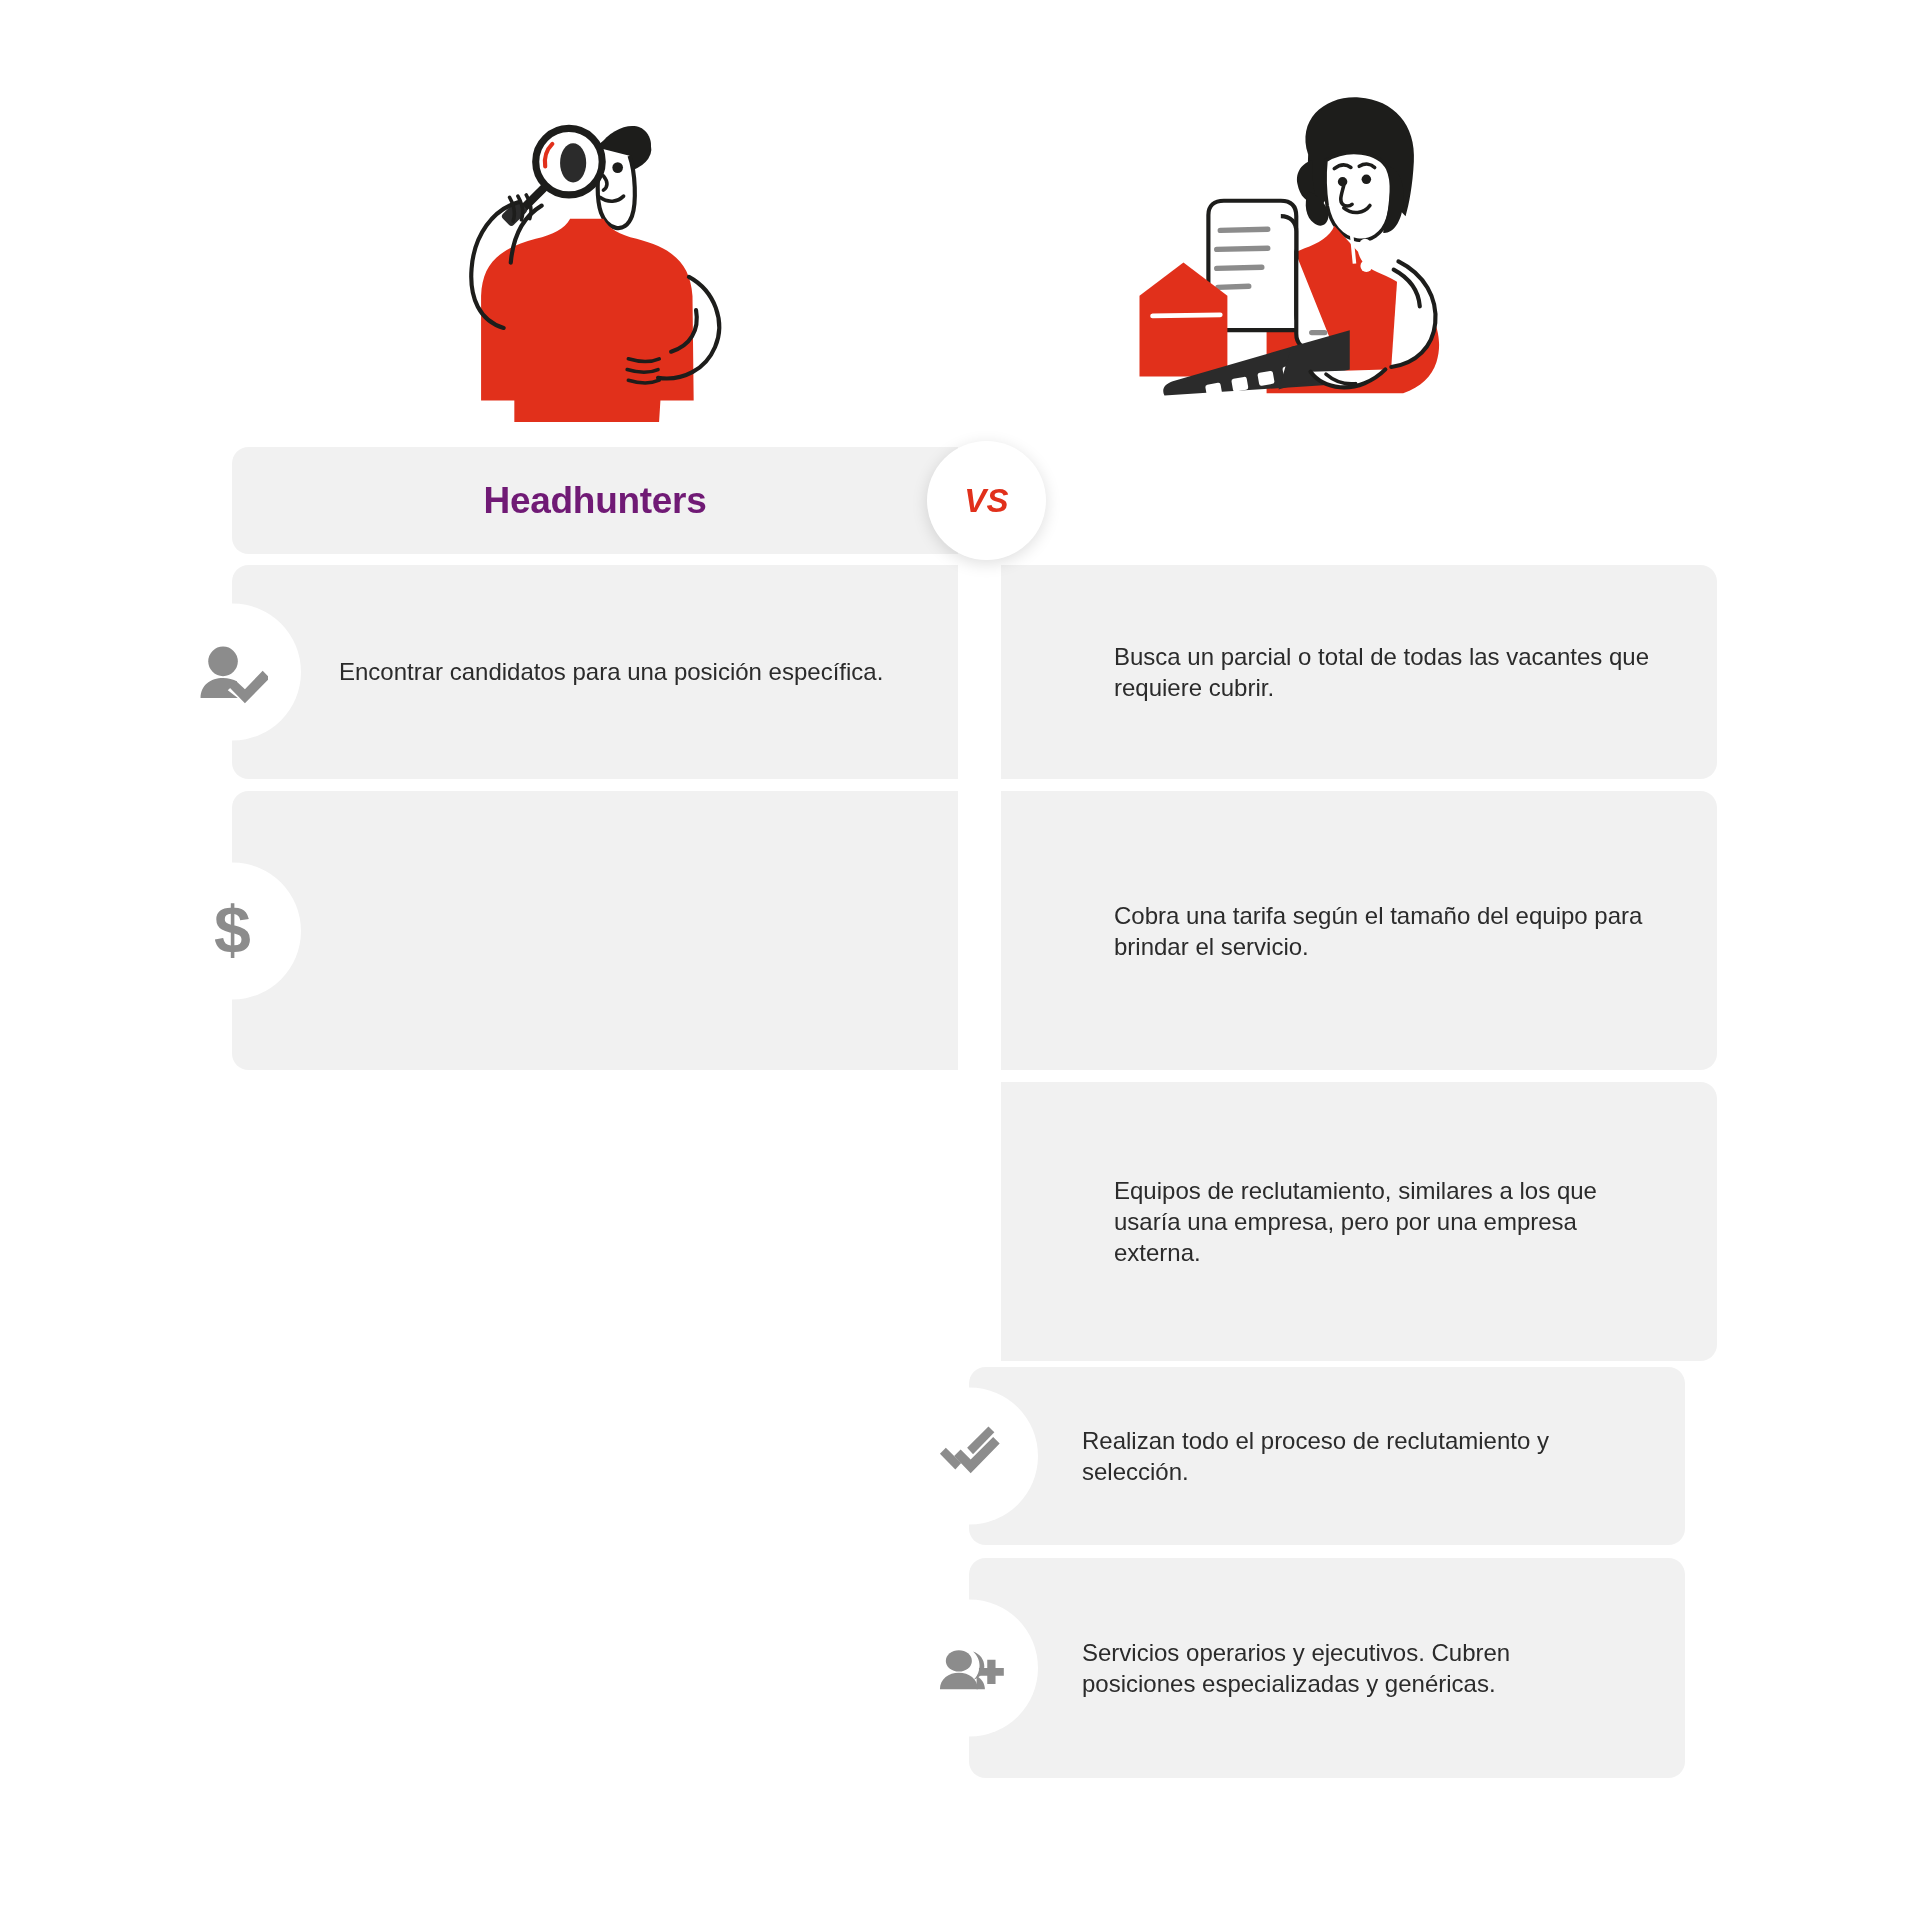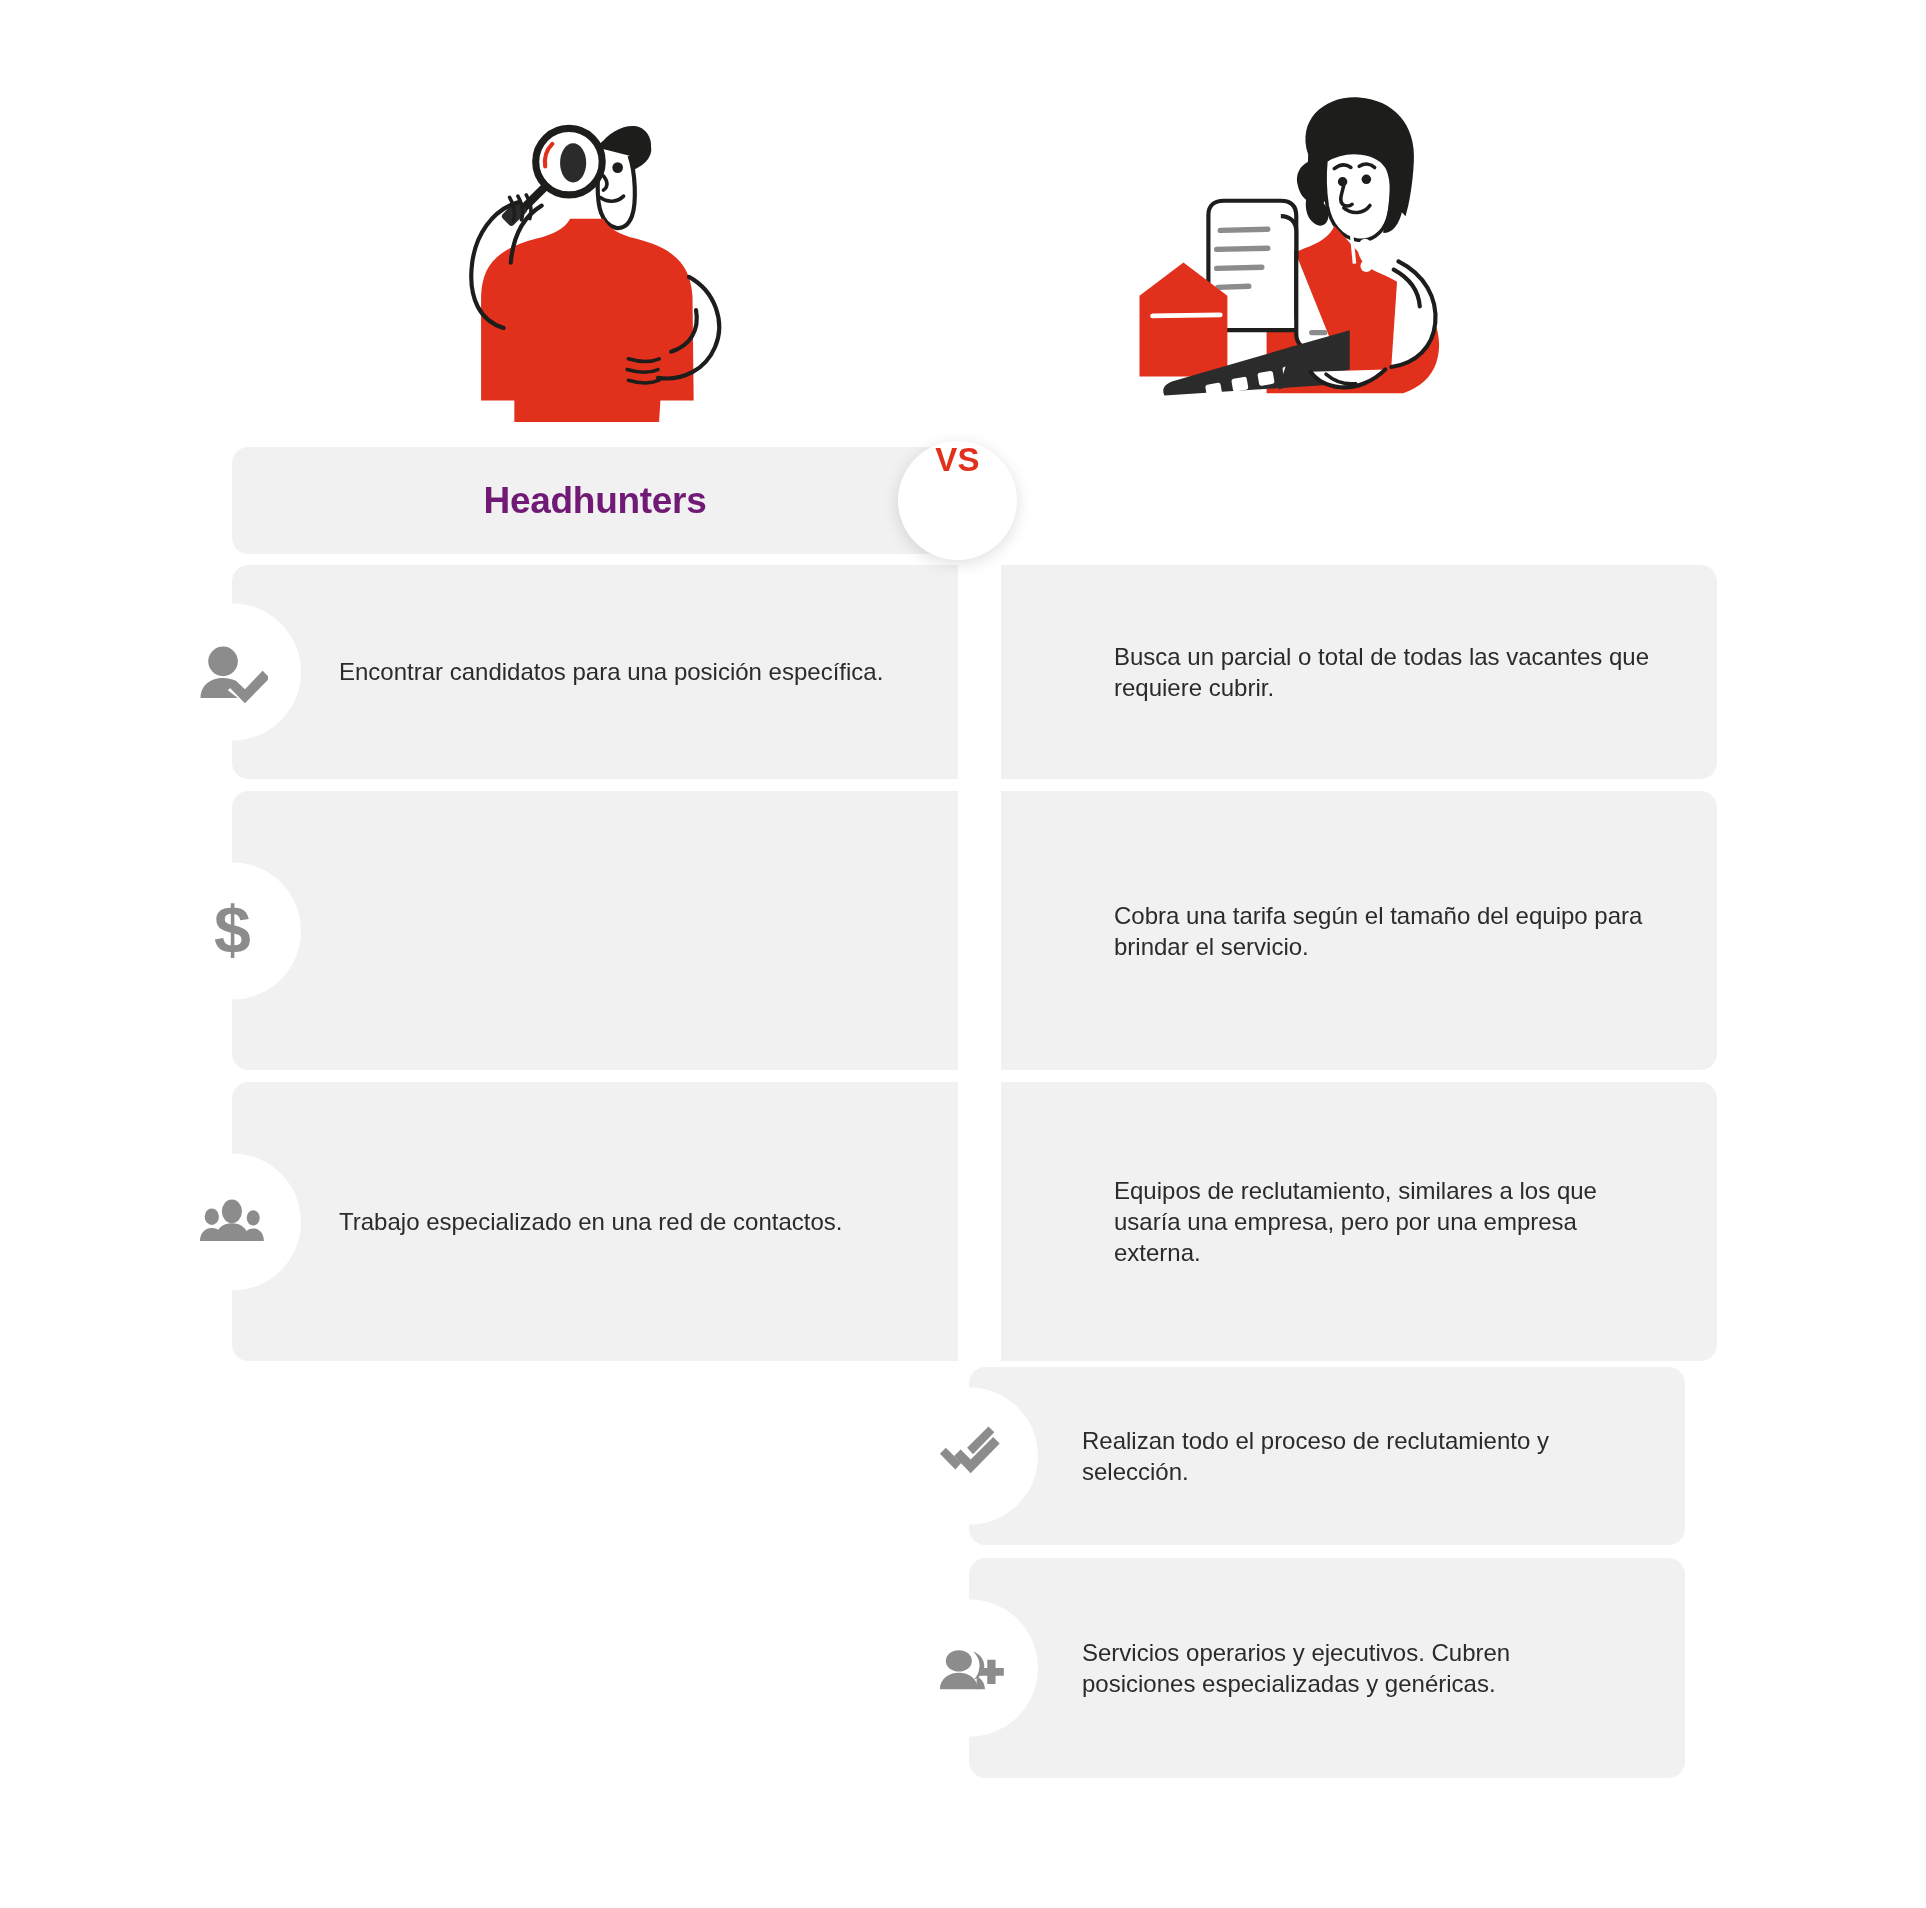--- a/index.html
+++ b/index.html
@@ -22,25 +22,26 @@
   .head-card{
     position:absolute;top:0;height:107px;background:#f1f1f1;
     display:flex;align-items:center;justify-content:center;
   }
   .head-left{left:0;width:726px;border-radius:16.6px 0 0 16.6px;}
   .head-right{left:737px;width:716px;border-radius:0 16.6px 16.6px 0;}
   .head-title{
     font-size:37px;font-weight:bold;color:#701a75;letter-spacing:-0.3px;
   }
   .vs-badge{
-    position:absolute;left:666px;top:-6px;width:119px;height:119px;
+    position:absolute;left:695px;top:-6px;width:119px;height:119px;
     border-radius:50%;background:#ffffff;
     box-shadow:0 3.6px 15.5px rgba(0,0,0,0.13);
-    display:flex;justify-content:center;
+    display:flex;align-items:center;justify-content:center;
     z-index:5;
+    font-style:italic;
   }
   .vs-text{font-size:33px;font-weight:bold;color:#e1301b;letter-spacing:0.3px;}
 
   
   .row{position:absolute;left:232px;width:1456px;}
   .cell{
     position:absolute;top:0;height:100%;background:#f1f1f1;
     box-sizing:border-box;
   }
   .cell-left{left:0;width:726px;border-radius:16.6px 0 0 16.6px;}
@@ -186,34 +187,20 @@
           <text class="ic" x="60" y="98" font-family="Liberation Sans, sans-serif" font-size="112" font-weight="bold" text-anchor="middle">$</text>
         </svg>
       </div>
     </div>
     <div class="cell cell-right">
       <div class="cell-text">Cobra una tarifa según el tamaño del equipo para brindar el servicio.</div>
     </div>
   </div>
 
   <div class="row" style="top:1082px;height:279px;">
-    <div class="cell cell-left">
-      <div class="notch"></div>
-      <div class="notch-icon">
-        <svg viewBox="0 0 120 120" width="71" height="71">
-          <ellipse class="ic" cx="25" cy="51" r="12" rx="12" ry="14"></ellipse>
-          <path class="ic" d="M5 92 c0 -14 9 -22 20 -22 c11 0 20 8 20 22 Z"></path>
-          <ellipse class="ic" cx="95" cy="53" rx="11" ry="13"></ellipse>
-          <path class="ic" d="M77 92 c0 -13 8 -21 18 -21 c10 0 18 8 18 21 Z"></path>
-          <ellipse class="ic" cx="59" cy="42" rx="17" ry="20"></ellipse>
-          <path class="ic" d="M30 92 c0 -20 13 -30 29 -30 c16 0 29 10 29 30 Z"></path>
-        </svg>
-      </div>
-      <div class="cell-text">Trabajo especializado en una red de contactos.</div>
-    </div>
     <div class="cell cell-right">
       <div class="cell-text">Equipos de reclutamiento, similares a los que usaría una empresa, pero por una empresa externa.</div>
     </div>
   </div>
 
   <div class="row" style="top:1367px;height:178px;">
     <div class="cell cell-right-only">
       <div class="notch"></div>
       <div class="notch-icon">
         <svg viewBox="0 0 120 120" width="71" height="71">

